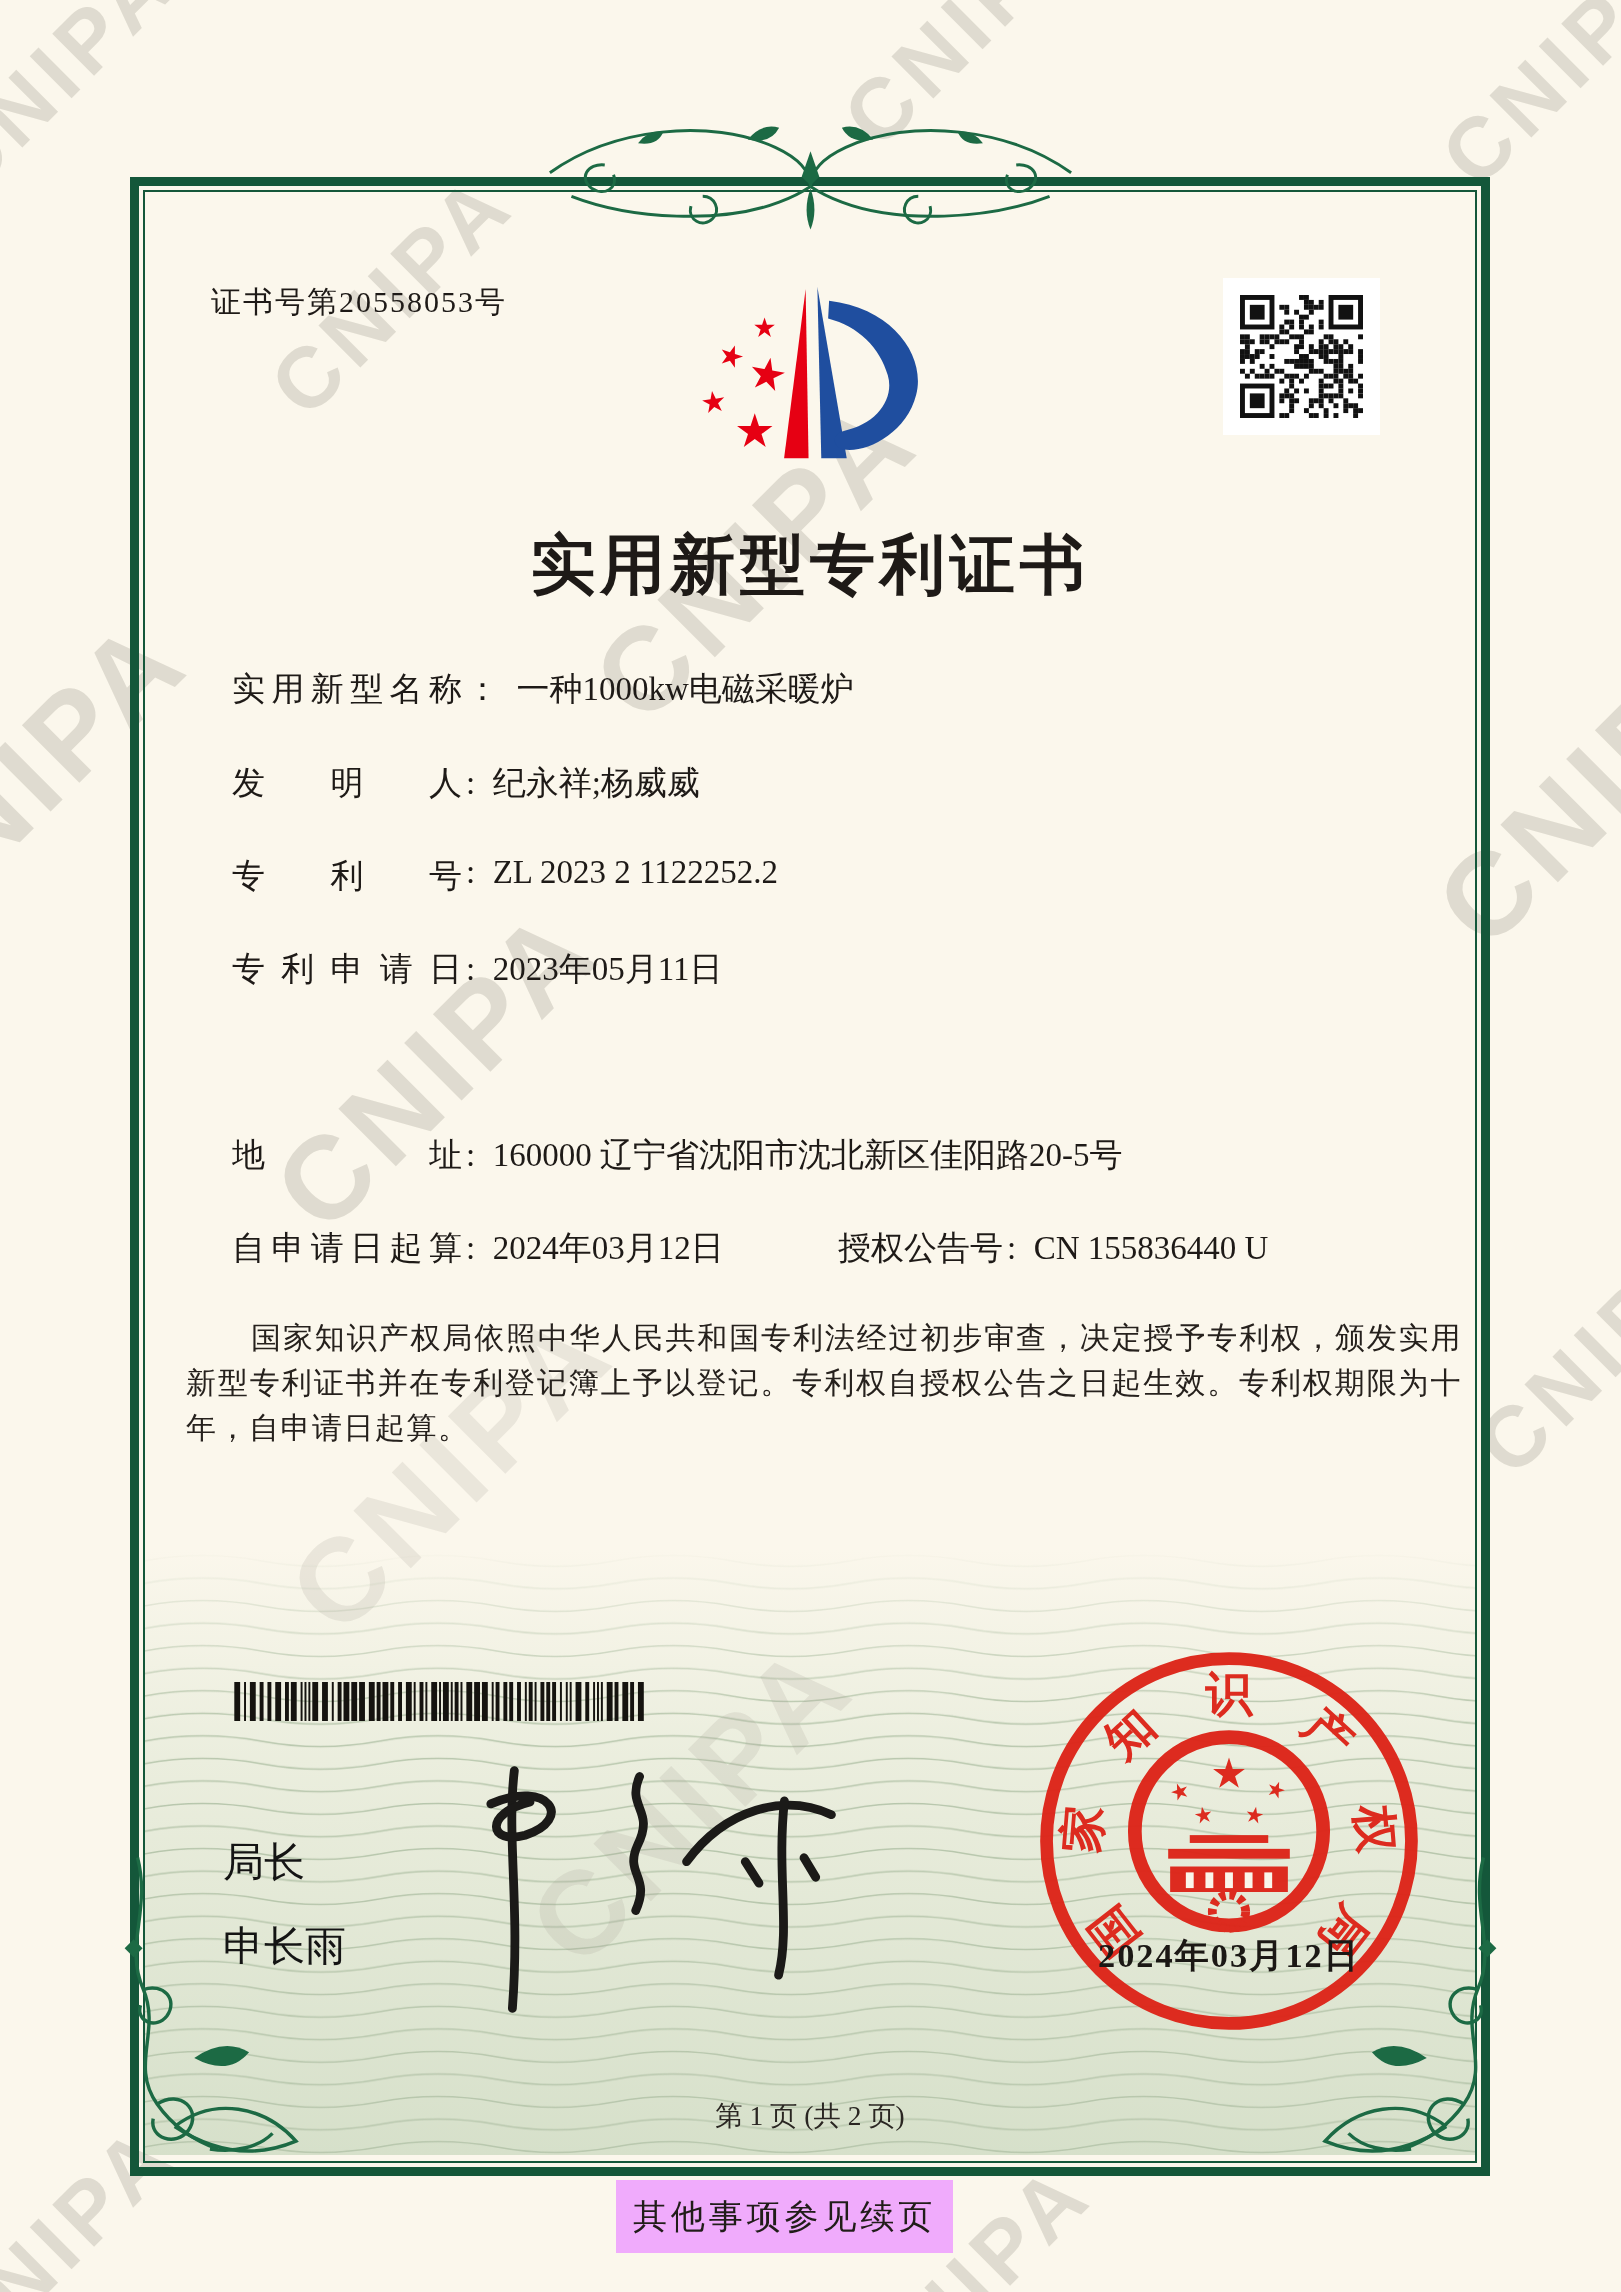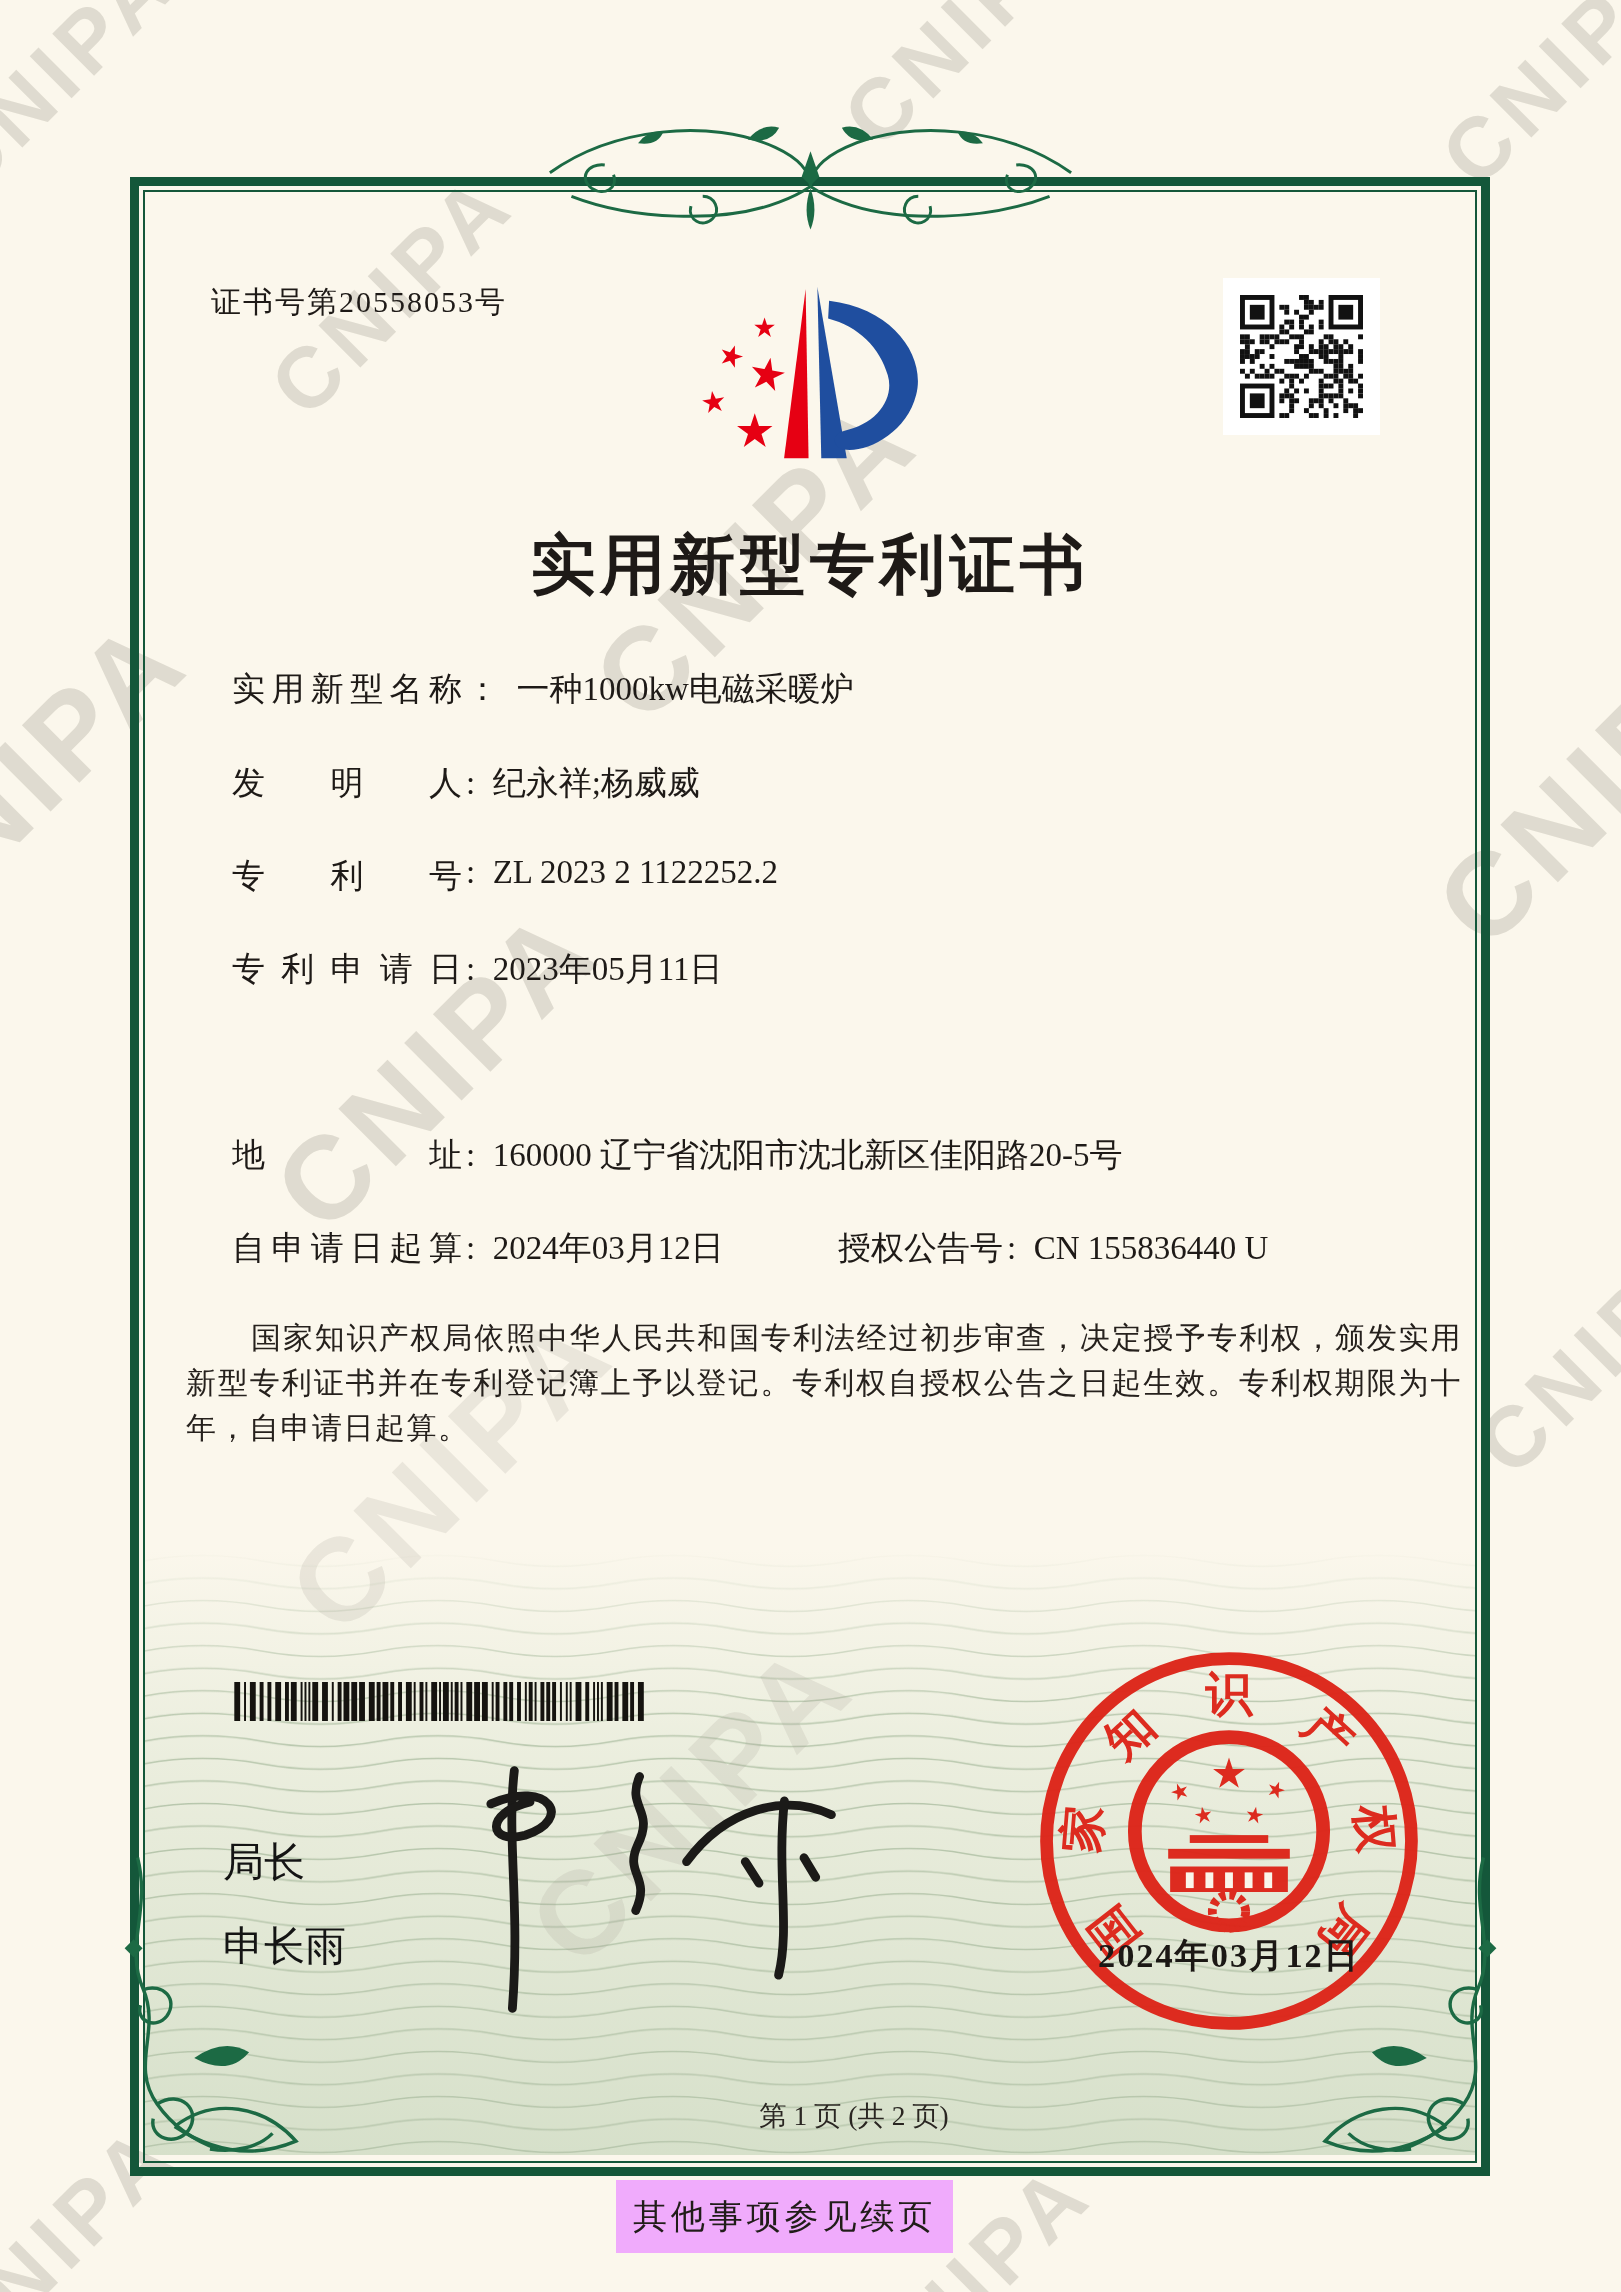--- a/index.html
+++ b/index.html
@@ -42,21 +42,21 @@
   .barcode{position:absolute;left:233px;top:1682px;z-index:5;}
   .director{position:absolute;left:223px;z-index:5;font-family:"Liberation Sans","DejaVu Sans",sans-serif;
             font-weight:normal;font-size:41px;color:#141414;}
   .sig{position:absolute;left:461px;top:1754px;z-index:6;}
   .seal{position:absolute;left:1023px;top:1635px;z-index:6;opacity:.96;}
   .seal-char{font:bold 48px "Liberation Sans","DejaVu Sans",sans-serif;text-anchor:middle;
              dominant-baseline:central;fill:currentColor;}
   .seal-date{font:bold 35px "Liberation Serif","DejaVu Serif",serif;text-anchor:middle;
              fill:#14100e;letter-spacing:2px;}
   .footer-page{position:absolute;left:130px;top:2098px;width:1360px;z-index:5;text-align:center;
-               font-size:27.4px;color:#2a2622;padding-left:44px;}
+               font-size:27.4px;color:#2a2622;}
   .note-box{position:absolute;left:616px;top:2180px;width:337px;height:73px;background:#f0abfc;
             z-index:5;text-align:center;line-height:73px;font-size:34px;letter-spacing:3.9px;color:#211d19;}
 </style>
 </head>
 <body>
 
 <div class="page">
 
   <span class="wm md" style="left:54px;top:74px">CNIPA</span>
   <span class="wm md" style="left:392px;top:294px">CNIPA</span>

